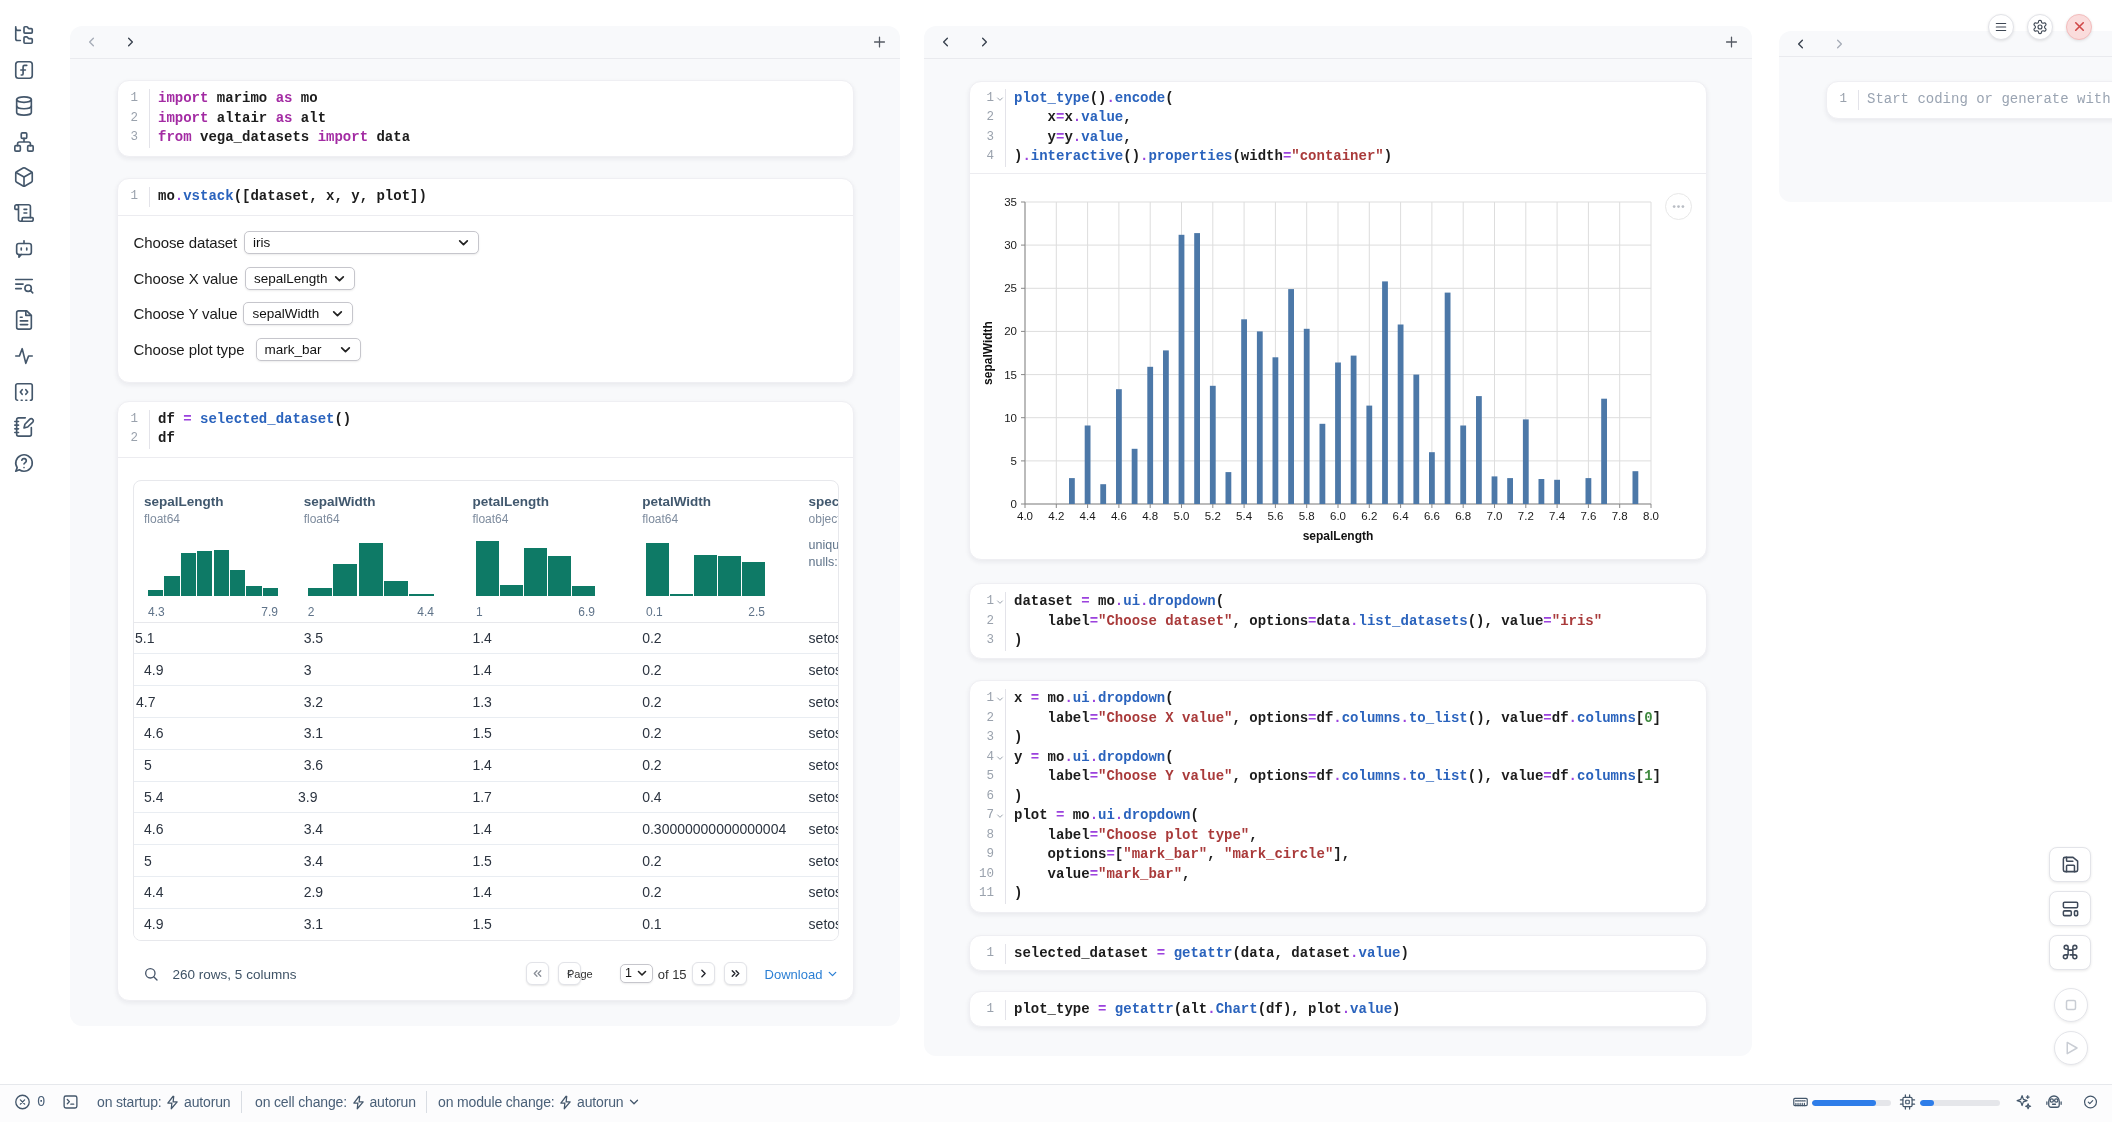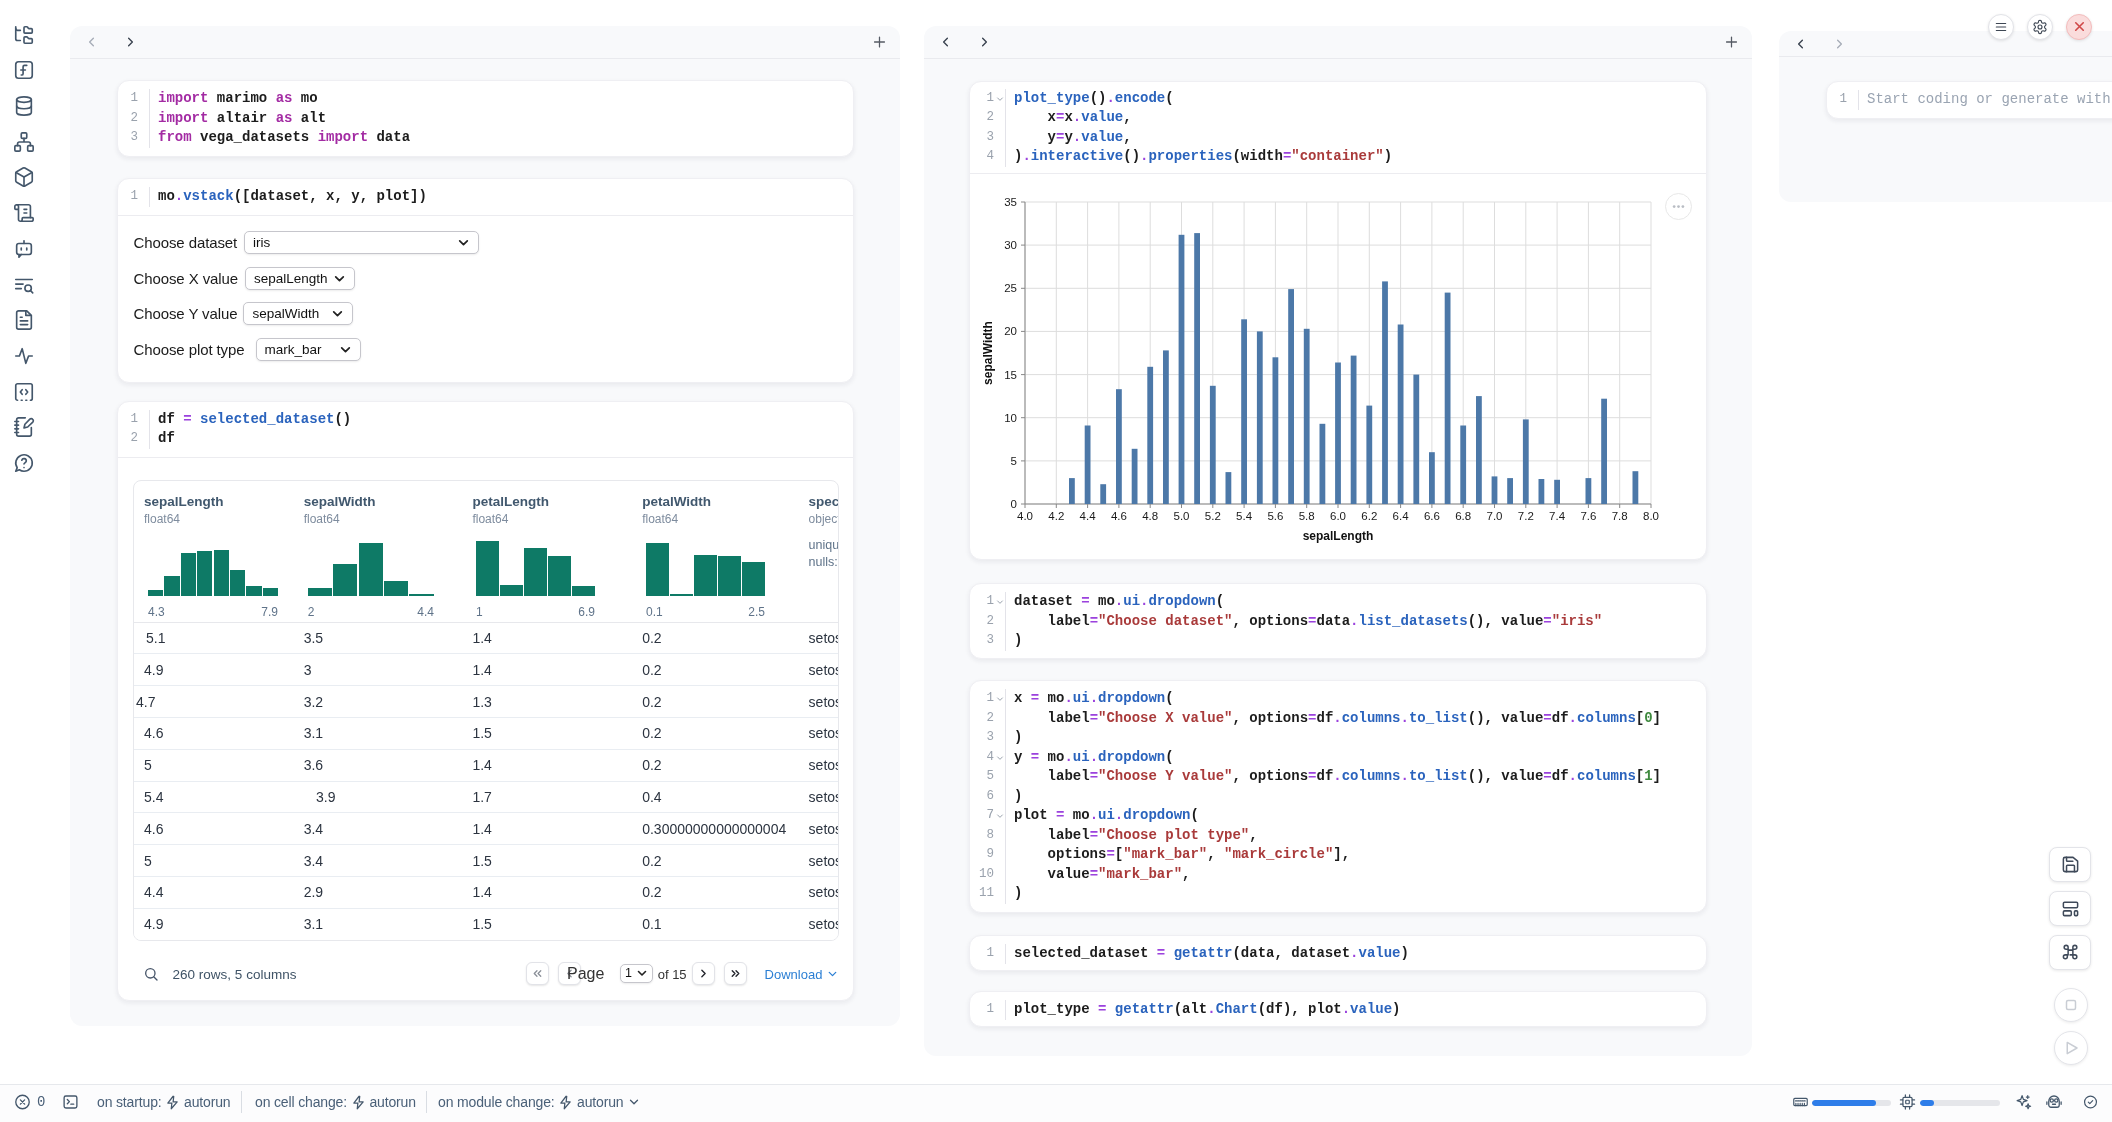--- a/index.html
+++ b/index.html
@@ -230,21 +230,21 @@
           <div class="hlab" style="left:173.7px">2</div>
           <div class="hlab" style="left:260px;width:40px;text-align:right">4.4</div>
           <div class="hlab" style="left:342px">1</div>
           <div class="hlab" style="left:421px;width:40px;text-align:right">6.9</div>
           <div class="hlab" style="left:512px">0.1</div>
           <div class="hlab" style="left:591px;width:40px;text-align:right">2.5</div>
           <div class="hstat" style="top:57px">unique: 3</div>
           <div class="hstat" style="top:74px">nulls: 0</div>
         </div>
         <div class="trow">
-          <div class="td" style="left:12px">5.1</div>
+          <div class="td" style="left:1px">5.1</div>
           <div class="td" style="left:169.7px">3.5</div>
           <div class="td" style="left:338.4px">1.4</div>
           <div class="td" style="left:508.2px">0.2</div>
           <div class="td" style="left:674.6px">setosa</div>
         </div>
         <div class="trow alt">
           <div class="td" style="left:10px">4.9</div>
           <div class="td" style="left:169.7px">3</div>
           <div class="td" style="left:338.4px">1.4</div>
           <div class="td" style="left:508.2px">0.2</div>
@@ -266,21 +266,21 @@
         </div>
         <div class="trow">
           <div class="td" style="left:10px">5</div>
           <div class="td" style="left:169.7px">3.6</div>
           <div class="td" style="left:338.4px">1.4</div>
           <div class="td" style="left:508.2px">0.2</div>
           <div class="td" style="left:674.6px">setosa</div>
         </div>
         <div class="trow alt">
           <div class="td" style="left:10px">5.4</div>
-          <div class="td" style="left:182px">3.9</div>
+          <div class="td" style="left:164px">3.9</div>
           <div class="td" style="left:338.4px">1.7</div>
           <div class="td" style="left:508.2px">0.4</div>
           <div class="td" style="left:674.6px">setosa</div>
         </div>
         <div class="trow">
           <div class="td" style="left:10px">4.6</div>
           <div class="td" style="left:169.7px">3.4</div>
           <div class="td" style="left:338.4px">1.4</div>
           <div class="td" style="left:508.2px">0.30000000000000004</div>
           <div class="td" style="left:674.6px">setosa</div>
@@ -318,21 +318,21 @@
         <div class="pgbtn" style="left:392.6px">
           <svg width="13" height="13" viewBox="0 0 24 24" fill="none" stroke="#8a8f98" stroke-width="2.4" stroke-linecap="round" stroke-linejoin="round">
             <path d="M11 17l-5-5 5-5M18 17l-5-5 5-5"></path>
           </svg>
         </div>
         <div class="pgbtn" style="left:424.9px">
           <svg width="13" height="13" viewBox="0 0 24 24" fill="none" stroke="#8a8f98" stroke-width="2.4" stroke-linecap="round" stroke-linejoin="round">
             <path d="M15 18l-6-6 6-6"></path>
           </svg>
         </div>
-        <div class="ftext" style="left:434px;font-size:16px">Page</div>
+        <div class="ftext" style="left:434px;font-size:11px">Page</div>
         <div class="sel" style="left:487px;top:8.3px;width:33px;height:19px;font-size:12.5px;padding:0 4px">
           <span>1</span>
           <svg class="sch" width="12" height="12" viewBox="0 0 24 24" fill="none" stroke="#222" stroke-width="3.2" stroke-linecap="round" stroke-linejoin="round">
             <path d="M5 9l7 7 7-7"></path>
           </svg>
         </div>
         <div class="ftext" style="left:524.7px;font-size:13px">of 15</div>
         <div class="pgbtn" style="left:558.7px">
           <svg width="13" height="13" viewBox="0 0 24 24" fill="none" stroke="#24272e" stroke-width="2.6" stroke-linecap="round" stroke-linejoin="round">
             <path d="M9 18l6-6-6-6"></path>

